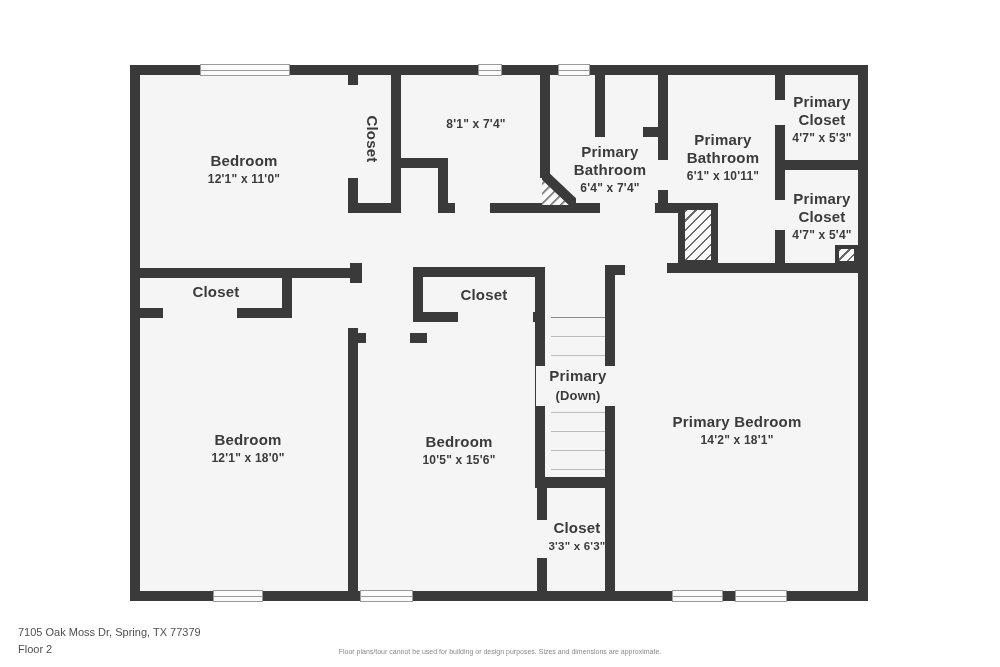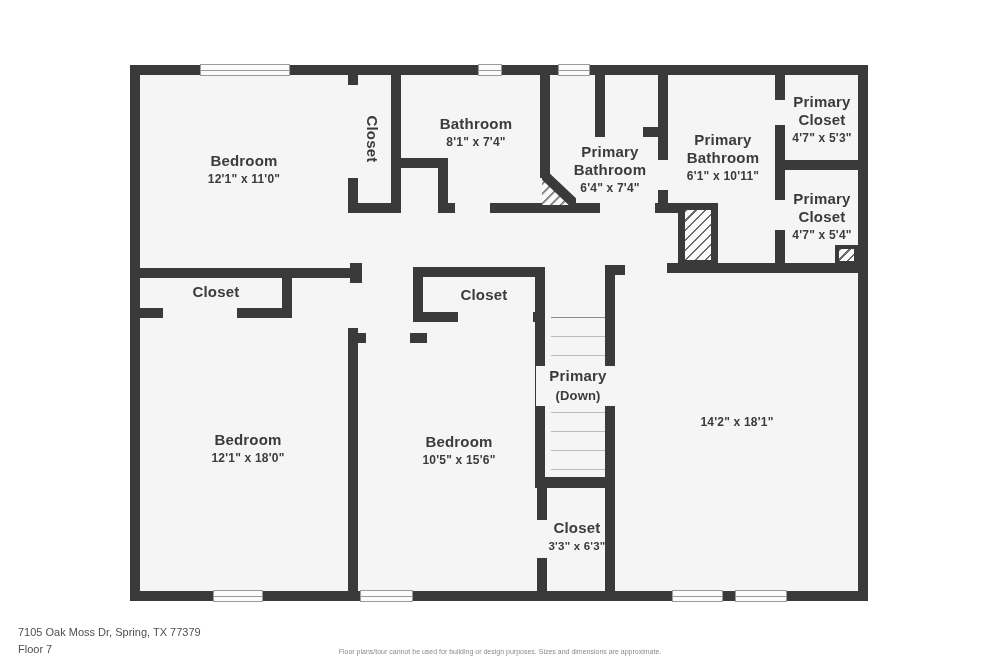--- a/index.html
+++ b/index.html
@@ -110,21 +110,20 @@
       <div class="stair-line" style="left: 551px; top: 450px; width: 54px;"></div>
       <div class="stair-line" style="left: 551px; top: 469px; width: 54px;"></div>
       <div class="room-label" style="left: 154px; top: 152px; width: 180px;">
         <div class="room-name">Bedroom</div>
         <div class="room-dims">12'1" x 11'0"</div>
       </div>
       <div class="room-label rotated" style="left: 332px; top: 130px; width: 80px;">
         <div class="room-name">Closet</div>
       </div>
       <div class="room-label" style="left: 396px; top: 115px; width: 160px;">
-        <div class="room-name">Bathroom</div>
         <div class="room-dims">8'1" x 7'4"</div>
       </div>
       <div class="room-label" style="left: 548px; top: 143px; width: 124px;">
         <div class="room-name">Primary Bathroom</div>
         <div class="room-dims">6'4" x 7'4"</div>
       </div>
       <div class="room-label" style="left: 661px; top: 131px; width: 124px;">
         <div class="room-name">Primary Bathroom</div>
         <div class="room-dims">6'1" x 10'11"</div>
       </div>
@@ -148,35 +147,36 @@
       </div>
       <div class="room-label" style="left: 158px; top: 431px; width: 180px;">
         <div class="room-name">Bedroom</div>
         <div class="room-dims">12'1" x 18'0"</div>
       </div>
       <div class="room-label" style="left: 369px; top: 433px; width: 180px;">
         <div class="room-name">Bedroom</div>
         <div class="room-dims">10'5" x 15'6"</div>
       </div>
       <div class="room-label" style="left: 627px; top: 413px; width: 220px;">
+        <div class="room-name">Primary Bedroom</div>
         <div class="room-dims">14'2" x 18'1"</div>
       </div>
       <div class="room-label small-dims" style="left: 527px; top: 519px; width: 100px;">
         <div class="room-name">Closet</div>
         <div class="room-dims">3'3" x 6'3"</div>
       </div>
     </div>
 
   <svg id="angled-hatch" style="position:absolute;left:542px;top:173px;" width="34" height="32" viewBox="0 0 34 32">
     <defs>
       <pattern id="hp" width="7" height="7" patternUnits="userSpaceOnUse" patternTransform="rotate(45)">
         <rect width="7" height="7" fill="#fafafa"></rect>
         <rect width="1.6" height="7" fill="#6a6a6a"></rect>
       </pattern>
     </defs>
     <polygon points="0,0 34,32 0,32" fill="url(#hp)"></polygon>
     <line x1="0" y1="0" x2="34" y2="32" stroke="#3a3a3a" stroke-width="10"></line>
   </svg>
 
   <div class="footer-text" style="left:18px;top:626px;">7105 Oak Moss Dr, Spring, TX 77379</div>
-  <div class="footer-text" style="left:18px;top:643px;">Floor 7</div>
+  <div class="footer-text" style="left:18px;top:643px;">Floor 2</div>
   <div class="disclaimer" style="top:648px;">Floor plans/tour cannot be used for building or design purposes. Sizes and dimensions are approximate.</div>
 </div>
 
 </body></html>

